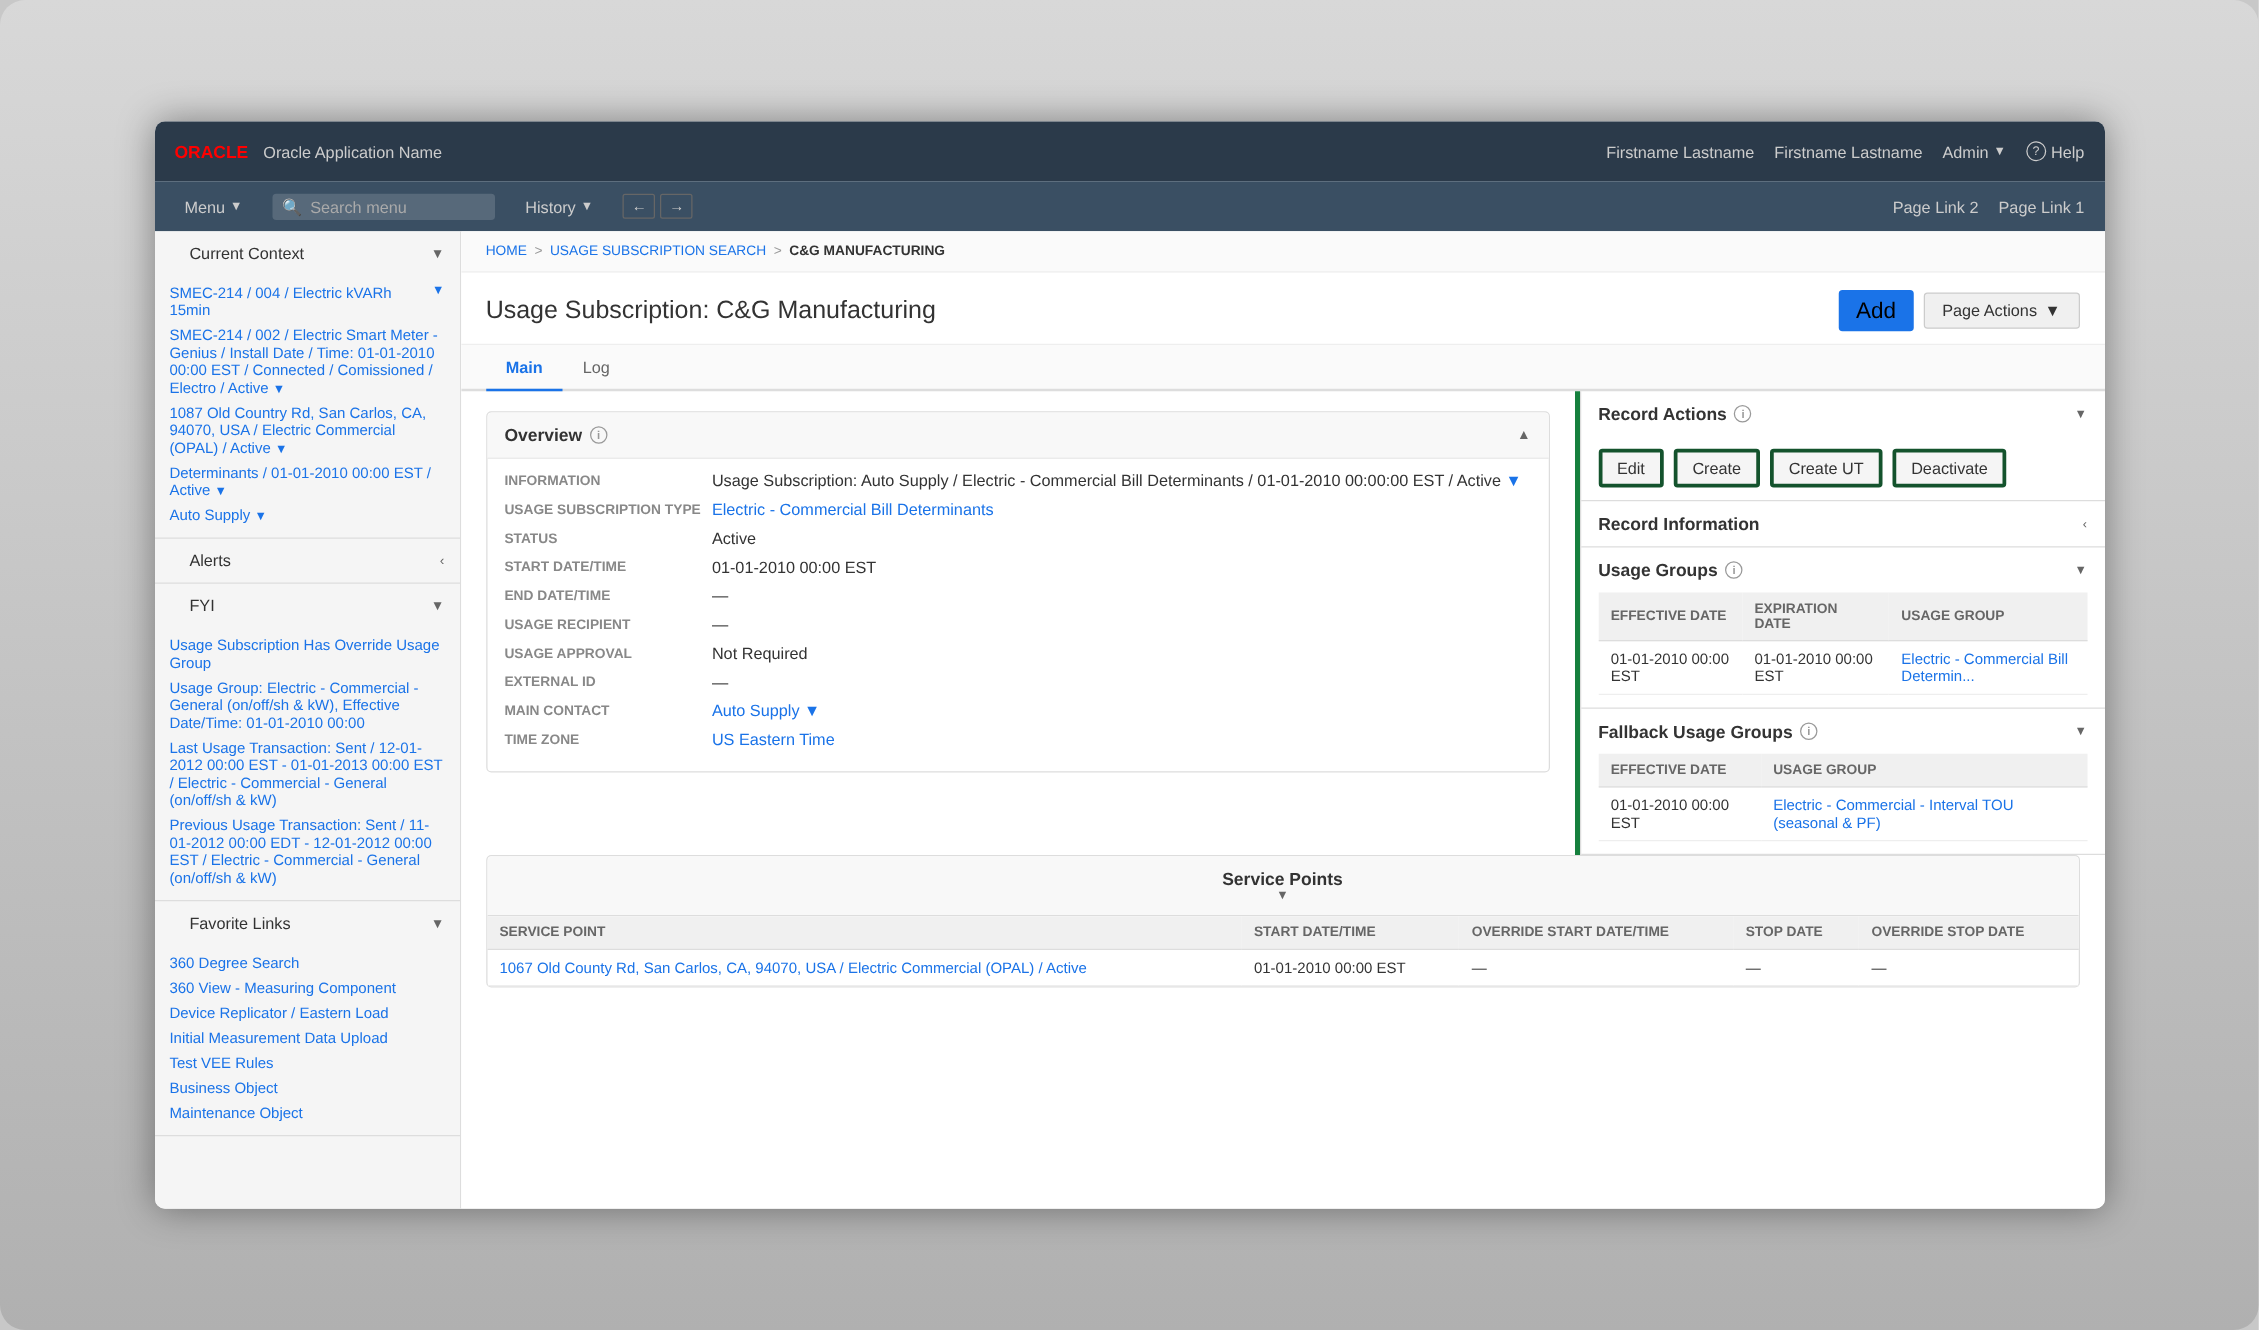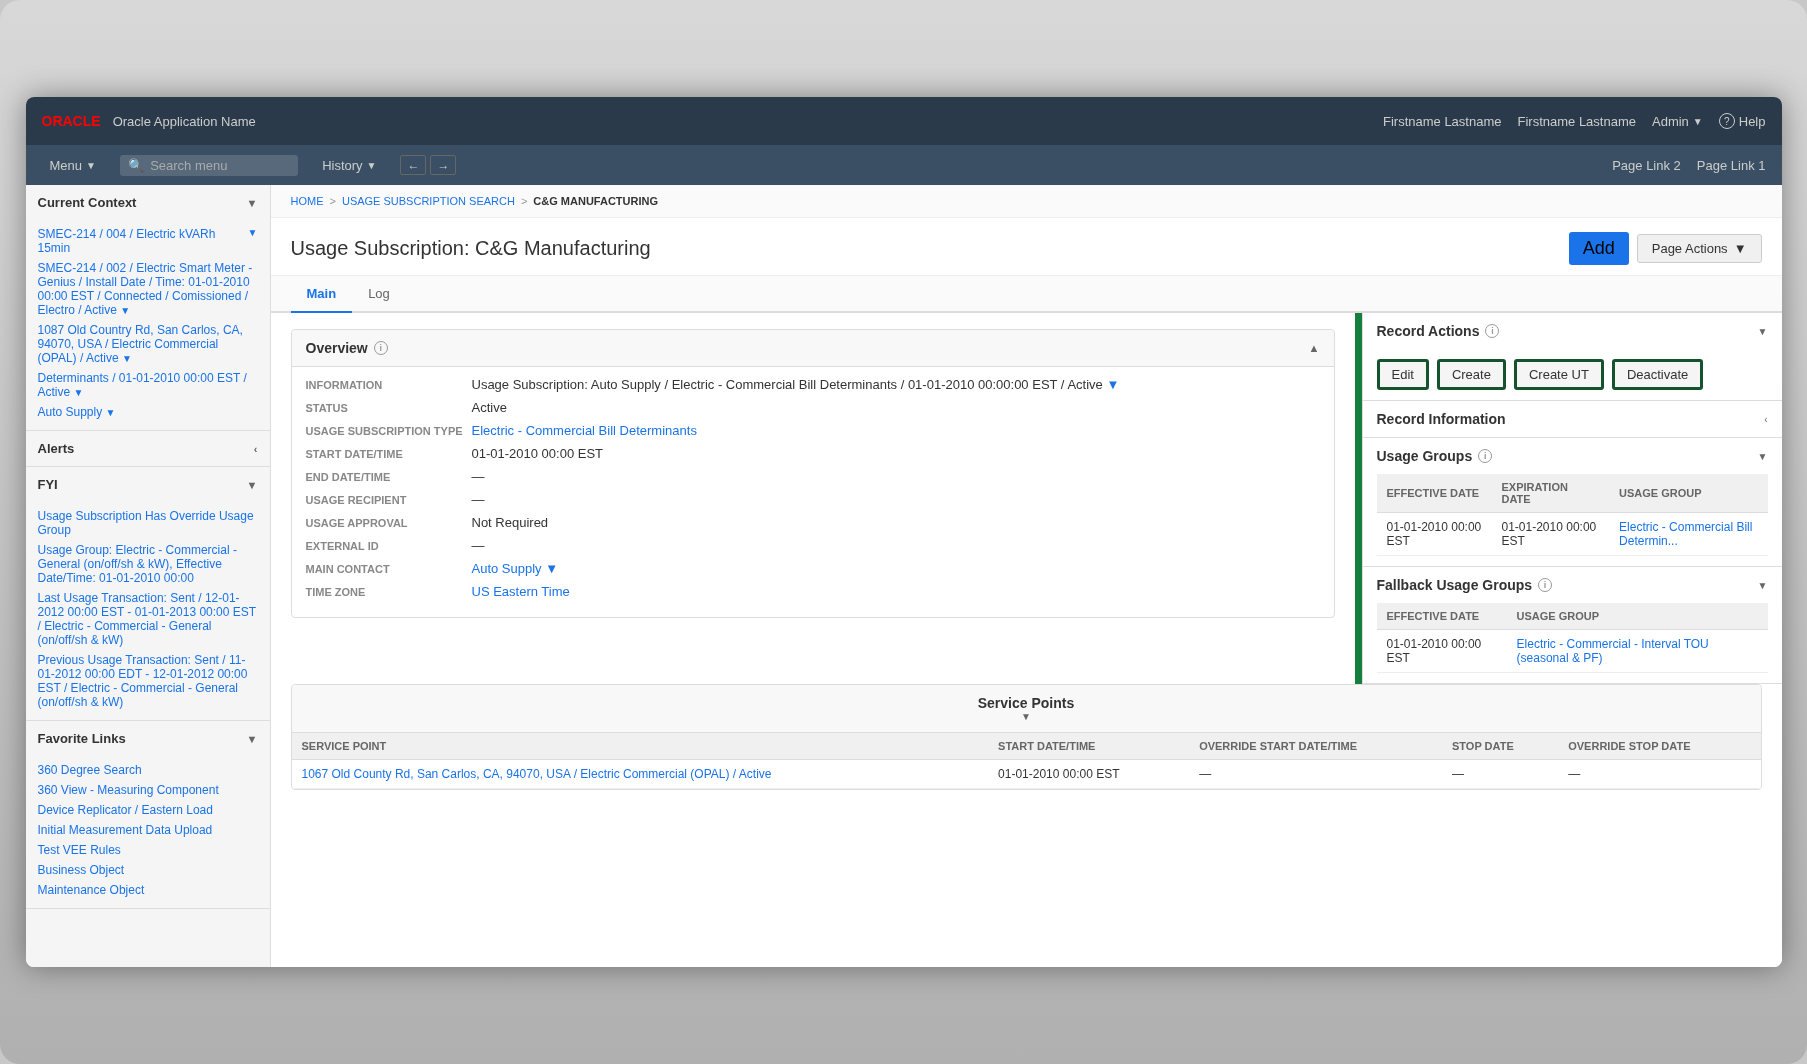--- a/index.html
+++ b/index.html
@@ -9,21 +9,21 @@
       width: 1807px;
       height: 1064px;
       background: linear-gradient(180deg, #d8d8d8 0%, #b0b0b0 100%);
       display: flex;
       align-items: center;
       justify-content: center;
       border-radius: 20px;
     }
 
     .screen {
-      width: 1756px;
+      width: 1560px;
       height: 870px;
       background: #fff;
       border-radius: 8px;
       overflow: hidden;
       display: flex;
       flex-direction: column;
       box-shadow: 0 0 30px rgba(0,0,0,0.4);
     }
 
     
@@ -135,24 +135,25 @@
     }
 
     .sidebar-section {
       border-bottom: 1px solid #ddd;
     }
     .sidebar-section-header {
       display: flex;
       align-items: center;
       justify-content: space-between;
       padding: 10px 12px;
-      font-weight: bold;
-      font-size: 13px;
-      color: #333;
-      cursor: pointer;
+      font-weight: normal;
+      font-size: 13px;
+      color: #333;
+      cursor: pointer;
+      margin-left: 16px;
     }
     .sidebar-section-header .chevron { color: #666; font-size: 11px; }
     .sidebar-link {
       color: #1a73e8;
       font-size: 12px;
       padding: 3px 12px;
       display: block;
       text-decoration: none;
       cursor: pointer;
     }
@@ -240,21 +241,21 @@
 
     
     .panels-row {
       display: flex;
       gap: 0;
       padding: 0;
     }
     .left-panel {
       flex: 1;
       padding: 16px 20px;
-      border-right: 7px solid #15803d;
+      border-right: 4px solid #15803d;
     }
     .right-panel {
       width: 420px;
       padding: 0;
       flex-shrink: 0;
     }
 
     
     .panel-section {
       border: 1px solid #ddd;
@@ -560,29 +561,29 @@
 
                 <div class="info-row">
                   <span class="info-label">INFORMATION</span>
                   <span class="info-value">
                     <span>Usage Subscription: Auto Supply / Electric - Commercial Bill Determinants / 01-01-2010 00:00:00 EST / Active</span>
                     <span style="color:#1a73e8; cursor:pointer;"> ▼</span>
                   </span>
                 </div>
 
                 <div class="info-row">
-                  <span class="info-label">STATUS</span>
-                  <span class="info-value">Active</span>
-                </div>
-
-                <div class="info-row">
                   <span class="info-label">USAGE SUBSCRIPTION TYPE</span>
                   <span class="info-value">
                     <a>Electric - Commercial Bill Determinants</a>
                   </span>
+                </div>
+
+                <div class="info-row">
+                  <span class="info-label">STATUS</span>
+                  <span class="info-value">Active</span>
                 </div>
 
                 <div class="info-row">
                   <span class="info-label">START DATE/TIME</span>
                   <span class="info-value">01-01-2010 00:00 EST</span>
                 </div>
 
                 <div class="info-row">
                   <span class="info-label">END DATE/TIME</span>
                   <span class="info-value">—</span>

